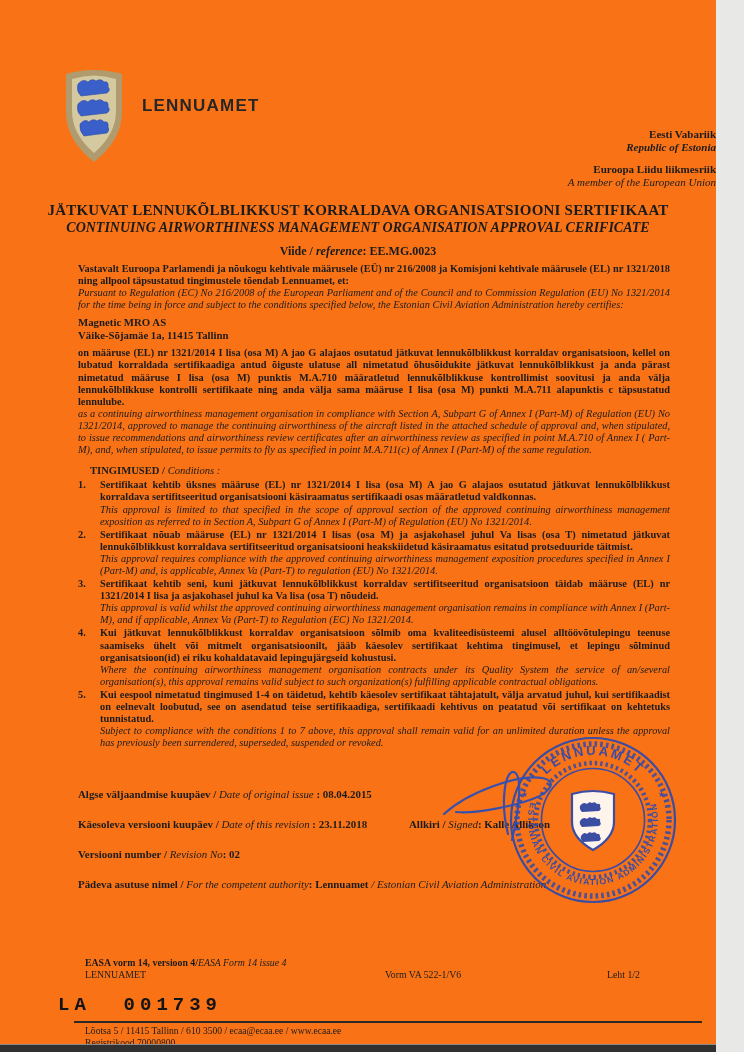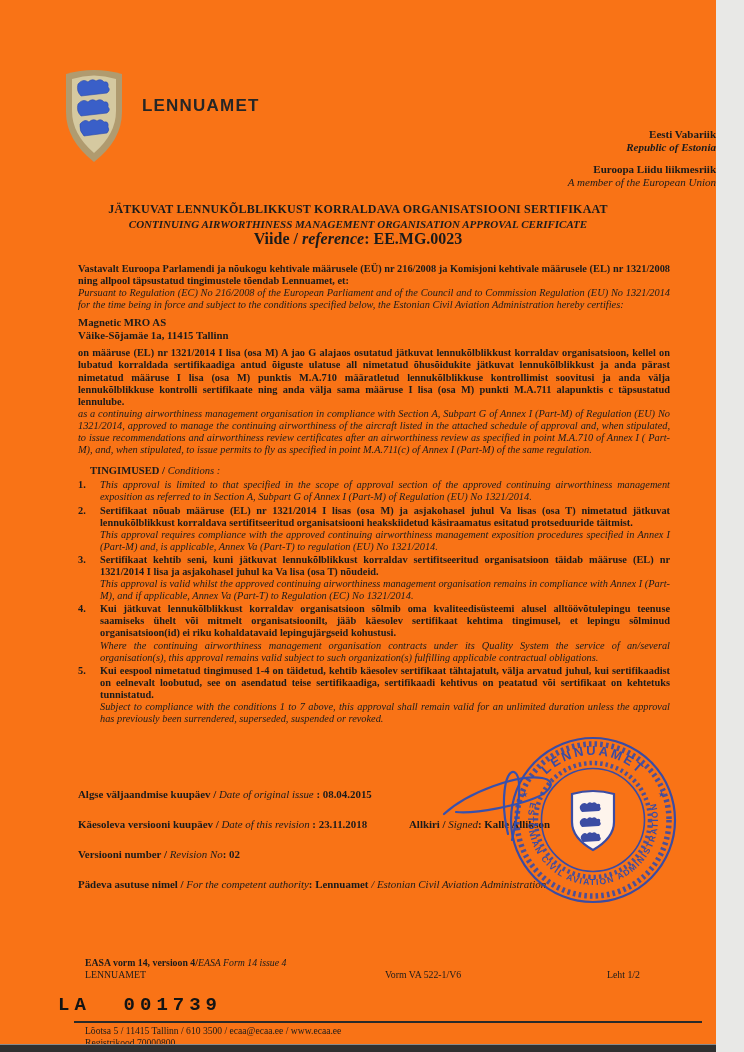--- a/index.html
+++ b/index.html
@@ -12,23 +12,23 @@
   
   .logo-wrap{position:absolute;top:66px;left:62px;display:flex;align-items:flex-start;}
   .logo-org{font-family:"Liberation Sans",sans-serif;font-size:17px;font-weight:600;
             letter-spacing:1.2px;color:#262626;margin:30px 0 0 16px;}
   .head-center{position:absolute;top:128px;left:0;right:0;text-align:right;
                font-size:11px;line-height:13px;}
   .head-gap{height:9px;}
 
   
   .title-block{position:absolute;top:202px;left:0;right:0;text-align:center;}
-  .cert-title{font-size:12px;font-weight:bold;letter-spacing:.2px;}
-  .cert-subtitle{font-size:11px;font-weight:bold;font-style:italic;margin-top:1px;}
-  .ref-line{margin-top:0;font-size:16px;}
+  .cert-title{font-size:15px;font-weight:bold;letter-spacing:.2px;}
+  .cert-subtitle{font-size:14px;font-weight:bold;font-style:italic;margin-top:1px;}
+  .ref-line{margin-top:8px;font-size:12px;}
 
   
   .body-col{position:absolute;top:263px;left:78px;width:592px;
             font-size:10.35px;line-height:12.1px;text-align:justify;}
   .body-col p{margin:0;}
   p.et{font-weight:bold;}
   p.en{font-style:italic;margin-bottom:5px;}
   .org-block{text-align:left;font-weight:bold;font-size:10.8px;line-height:12.5px;
              margin:5px 0 6px 0;}
   .cond-head{margin:9px 0 2px 12px;text-align:left;font-size:10.6px;}
@@ -88,38 +88,39 @@
 
   <div class="title-block">
     <div class="cert-title">JÄTKUVAT LENNUKÕLBLIKKUST KORRALDAVA ORGANISATSIOONI SERTIFIKAAT</div>
     <div class="cert-subtitle">CONTINUING AIRWORTHINESS MANAGEMENT ORGANISATION APPROVAL CERIFICATE</div>
     <div class="ref-line">
       <span class="b">Viide / </span><span class="bi">reference</span><span class="b">: EE.MG.0023</span>
     </div>
   </div>
 
   <div class="body-col">
-    <p class="et">Vastavalt Euroopa Parlamendi ja nõukogu kehtivale määrusele (EÜ) nr 216/2008 ja Komisjoni kehtivale määrusele (EL) nr 1321/2008 ning allpool täpsustatud tingimustele tõendab Lennuamet, et:</p>
+    <p class="et">Vastavalt Euroopa Parlamendi ja nõukogu kehtivale määrusele (EÜ) nr 216/2008 ja Komisjoni kehtivale määrusele (EL) nr 1321/2018 ning allpool täpsustatud tingimustele tõendab Lennuamet, et:</p>
     <p class="en">Pursuant to Regulation (EC) No 216/2008 of the European Parliament and of the Council and to Commission Regulation (EU) No 1321/2014 for the time being in force and subject to the conditions specified below, the Estonian Civil Aviation Administration hereby certifies:</p>
 
     <div class="org-block">
       <div>Magnetic MRO AS</div>
       <div>Väike-Sõjamäe 1a, 11415 Tallinn</div>
     </div>
 
     <p class="et">on määruse (EL) nr 1321/2014 I lisa (osa M) A jao G alajaos osutatud jätkuvat lennukõlblikkust korraldav organisatsioon, kellel on lubatud korraldada sertifikaadiga antud õiguste ulatuse all nimetatud õhusõidukite jätkuvat lennukõlblikkust ja anda pärast nimetatud määruse I lisa (osa M) punktis M.A.710 määratletud lennukõlblikkuse kontrollimist soovitusi ja anda välja lennukõlblikkuse kontrolli sertifikaate ning anda välja sama määruse I lisa (osa M) punkti M.A.711 alapunktis c täpsustatud lennulube.</p>
     <p class="en">as a continuing airworthiness management organisation in compliance with Section A, Subpart G of Annex I (Part-M) of Regulation (EU) No 1321/2014, approved to manage the continuing airworthiness of the aircraft listed in the attached schedule of approval and, when stipulated, to issue recommendations and airworthiness review certificates after an airworthiness review as specified in point M.A.710 of Annex I ( Part-M), and, when stipulated, to issue permits to fly as specified in point M.A.711(c) of Annex I (Part-M) of the same regulation.</p>
 
     <div class="cond-head">
       <span class="b">TINGIMUSED / </span><span class="i">Conditions :</span>
     </div>
 
     <div class="ci">
       <span class="ci-n">1.</span>
       <span class="ci-b">
+          <span class="et2">Sertifikaat kehtib üksnes määruse (EL) nr 1321/2014 I lisa (osa M) A jao G alajaos osutatud jätkuvat lennukõlblikkust korraldava sertifitseeritud organisatsiooni käsiraamatus sertifikaadi osas määratletud valdkonnas.</span>
           <span class="en2">This approval is limited to that specified in the scope of approval section of the approved continuing airworthiness management exposition as referred to in Section A, Subpart G of Annex I (Part-M) of Regulation (EU) No 1321/2014.</span>
         </span>
     </div>
     <div class="ci">
       <span class="ci-n">2.</span>
       <span class="ci-b">
           <span class="et2">Sertifikaat nõuab määruse (EL) nr 1321/2014 I lisas (osa M) ja asjakohasel juhul Va lisas (osa T) nimetatud jätkuvat lennukõlblikkust korraldava sertifitseeritud organisatsiooni heakskiidetud käsiraamatus esitatud protseduuride täitmist.</span>
           <span class="en2">This approval requires compliance with the approved continuing airworthiness management exposition procedures specified in Annex I (Part-M) and, is applicable, Annex Va (Part-T) to regulation (EU) No 1321/2014.</span>
         </span>
     </div>

